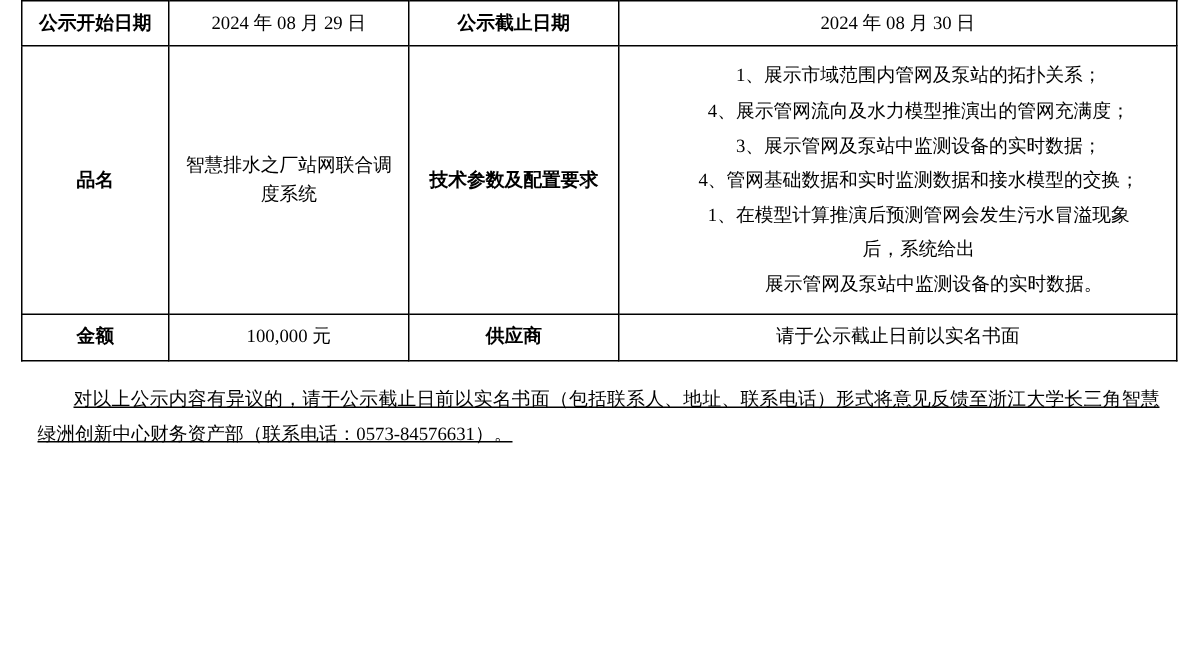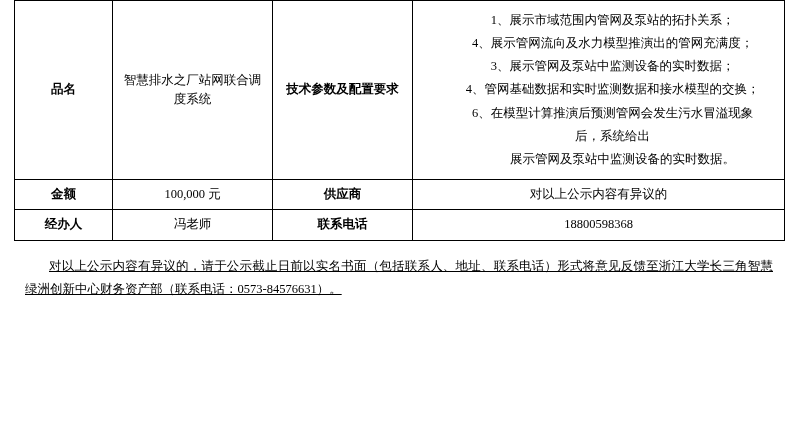--- a/index.html
+++ b/index.html
@@ -94,42 +94,42 @@
 
   <table class="main">
     <colgroup>
       <col class="col1">
         <col class="col2">
         <col class="col3">
         <col class="col4">
     </colgroup>
     <tbody>
       <tr>
+        <td class="lbl">公示开始日期</td>
+        <td class="val">2024 年 08 月 29 日</td>
+        <td class="lbl">公示截止日期</td>
+        <td class="val">2024 年 08 月 30 日</td>
+      </tr>
+      <tr>
         <td class="lbl">品名</td>
         <td class="val cell-pname">智慧排水之厂站网联合调度系统</td>
         <td class="lbl">技术参数及配置要求</td>
         <td class="val params">
           <span class="line">1、展示市域范围内管网及泵站的拓扑关系；</span>
           <span class="line">4、展示管网流向及水力模型推演出的管网充满度；</span>
           <span class="line">3、展示管网及泵站中监测设备的实时数据；</span>
           <span class="line">4、管网基础数据和实时监测数据和接水模型的交换；</span>
-          <span class="line">6、在模型计算推演后预测管网会发生污水冒溢现象后，系统给出</span>
+          <span class="line">1、在模型计算推演后预测管网会发生污水冒溢现象后，系统给出</span>
           <span class="line indent">展示管网及泵站中监测设备的实时数据。</span>
         </td>
       </tr>
       <tr>
         <td class="lbl">金额</td>
         <td class="val">100,000 元</td>
         <td class="lbl">供应商</td>
-        <td class="val">对以上公示内容有异议的</td>
-      </tr>
-      <tr>
-        <td class="lbl">经办人</td>
-        <td class="val">冯老师</td>
-        <td class="lbl">联系电话</td>
-        <td class="val">18800598368</td>
+        <td class="val">请于公示截止日前以实名书面</td>
       </tr>
     </tbody>
   </table>
 
   <div class="footer">对以上公示内容有异议的，请于公示截止日前以实名书面（包括联系人、地址、联系电话）形式将意见反馈至浙江大学长三角智慧绿洲创新中心财务资产部（联系电话：0573-84576631）。</div>
 
 </div>
 
 </body></html>

